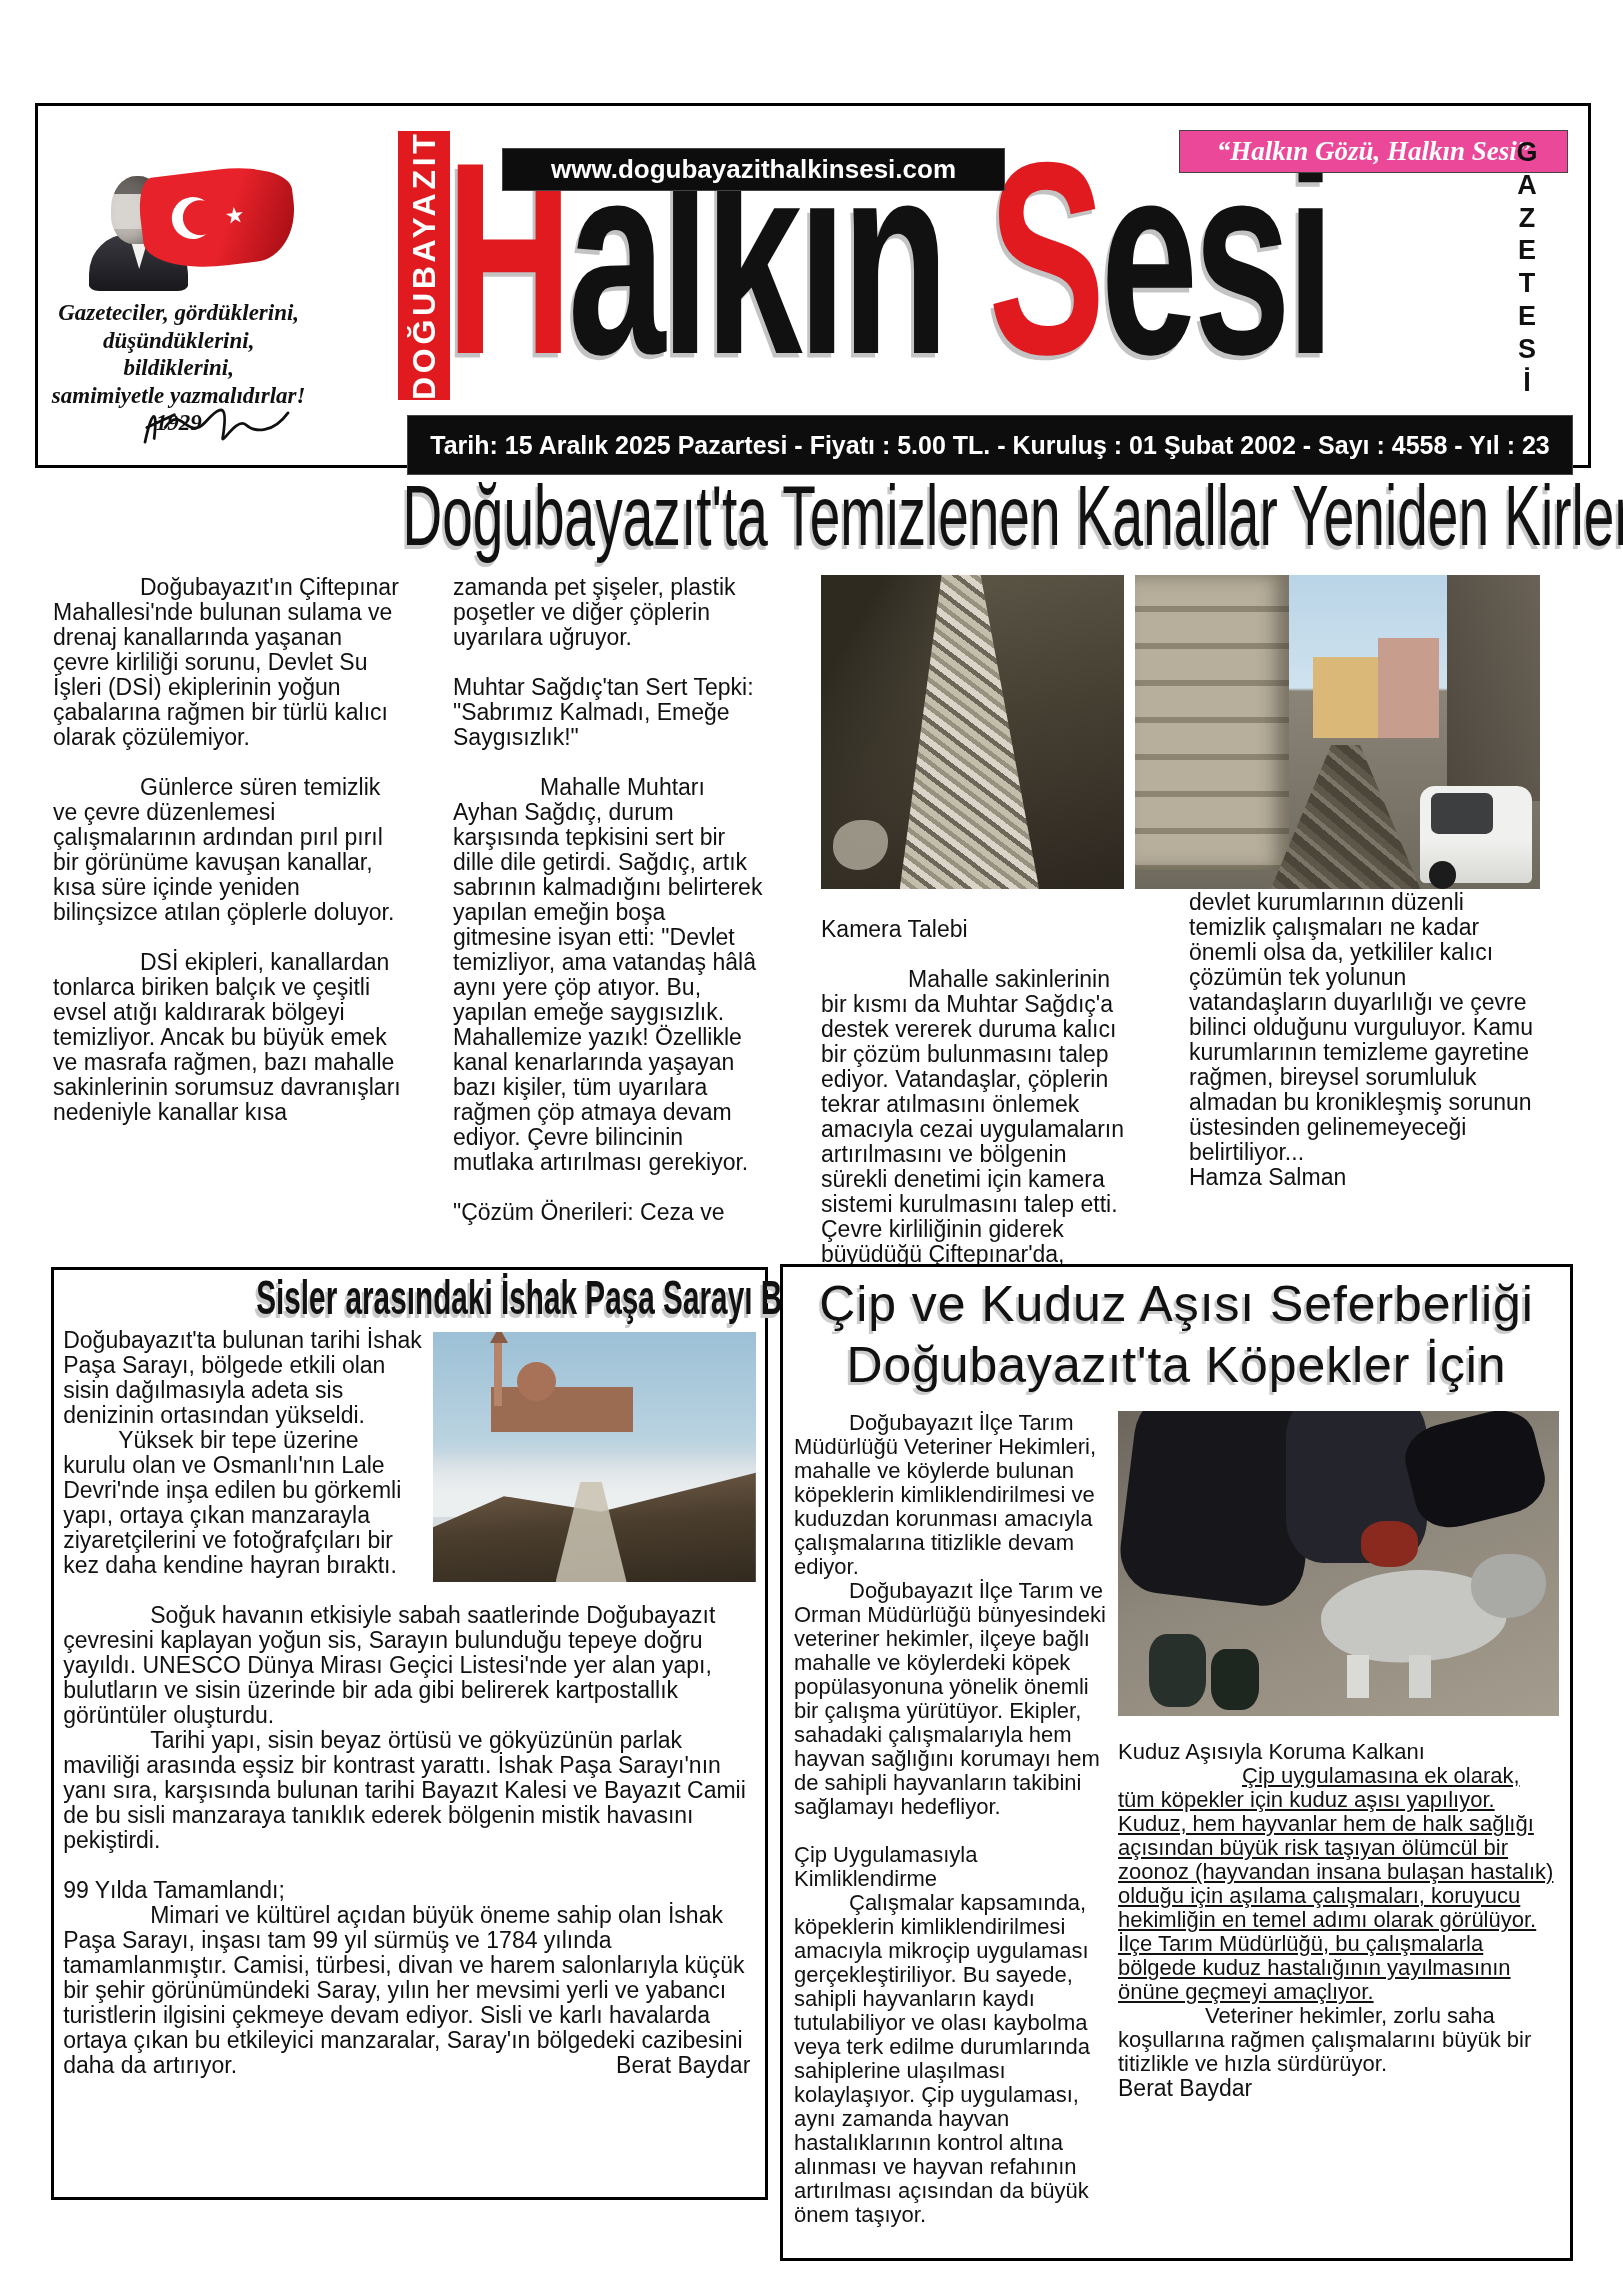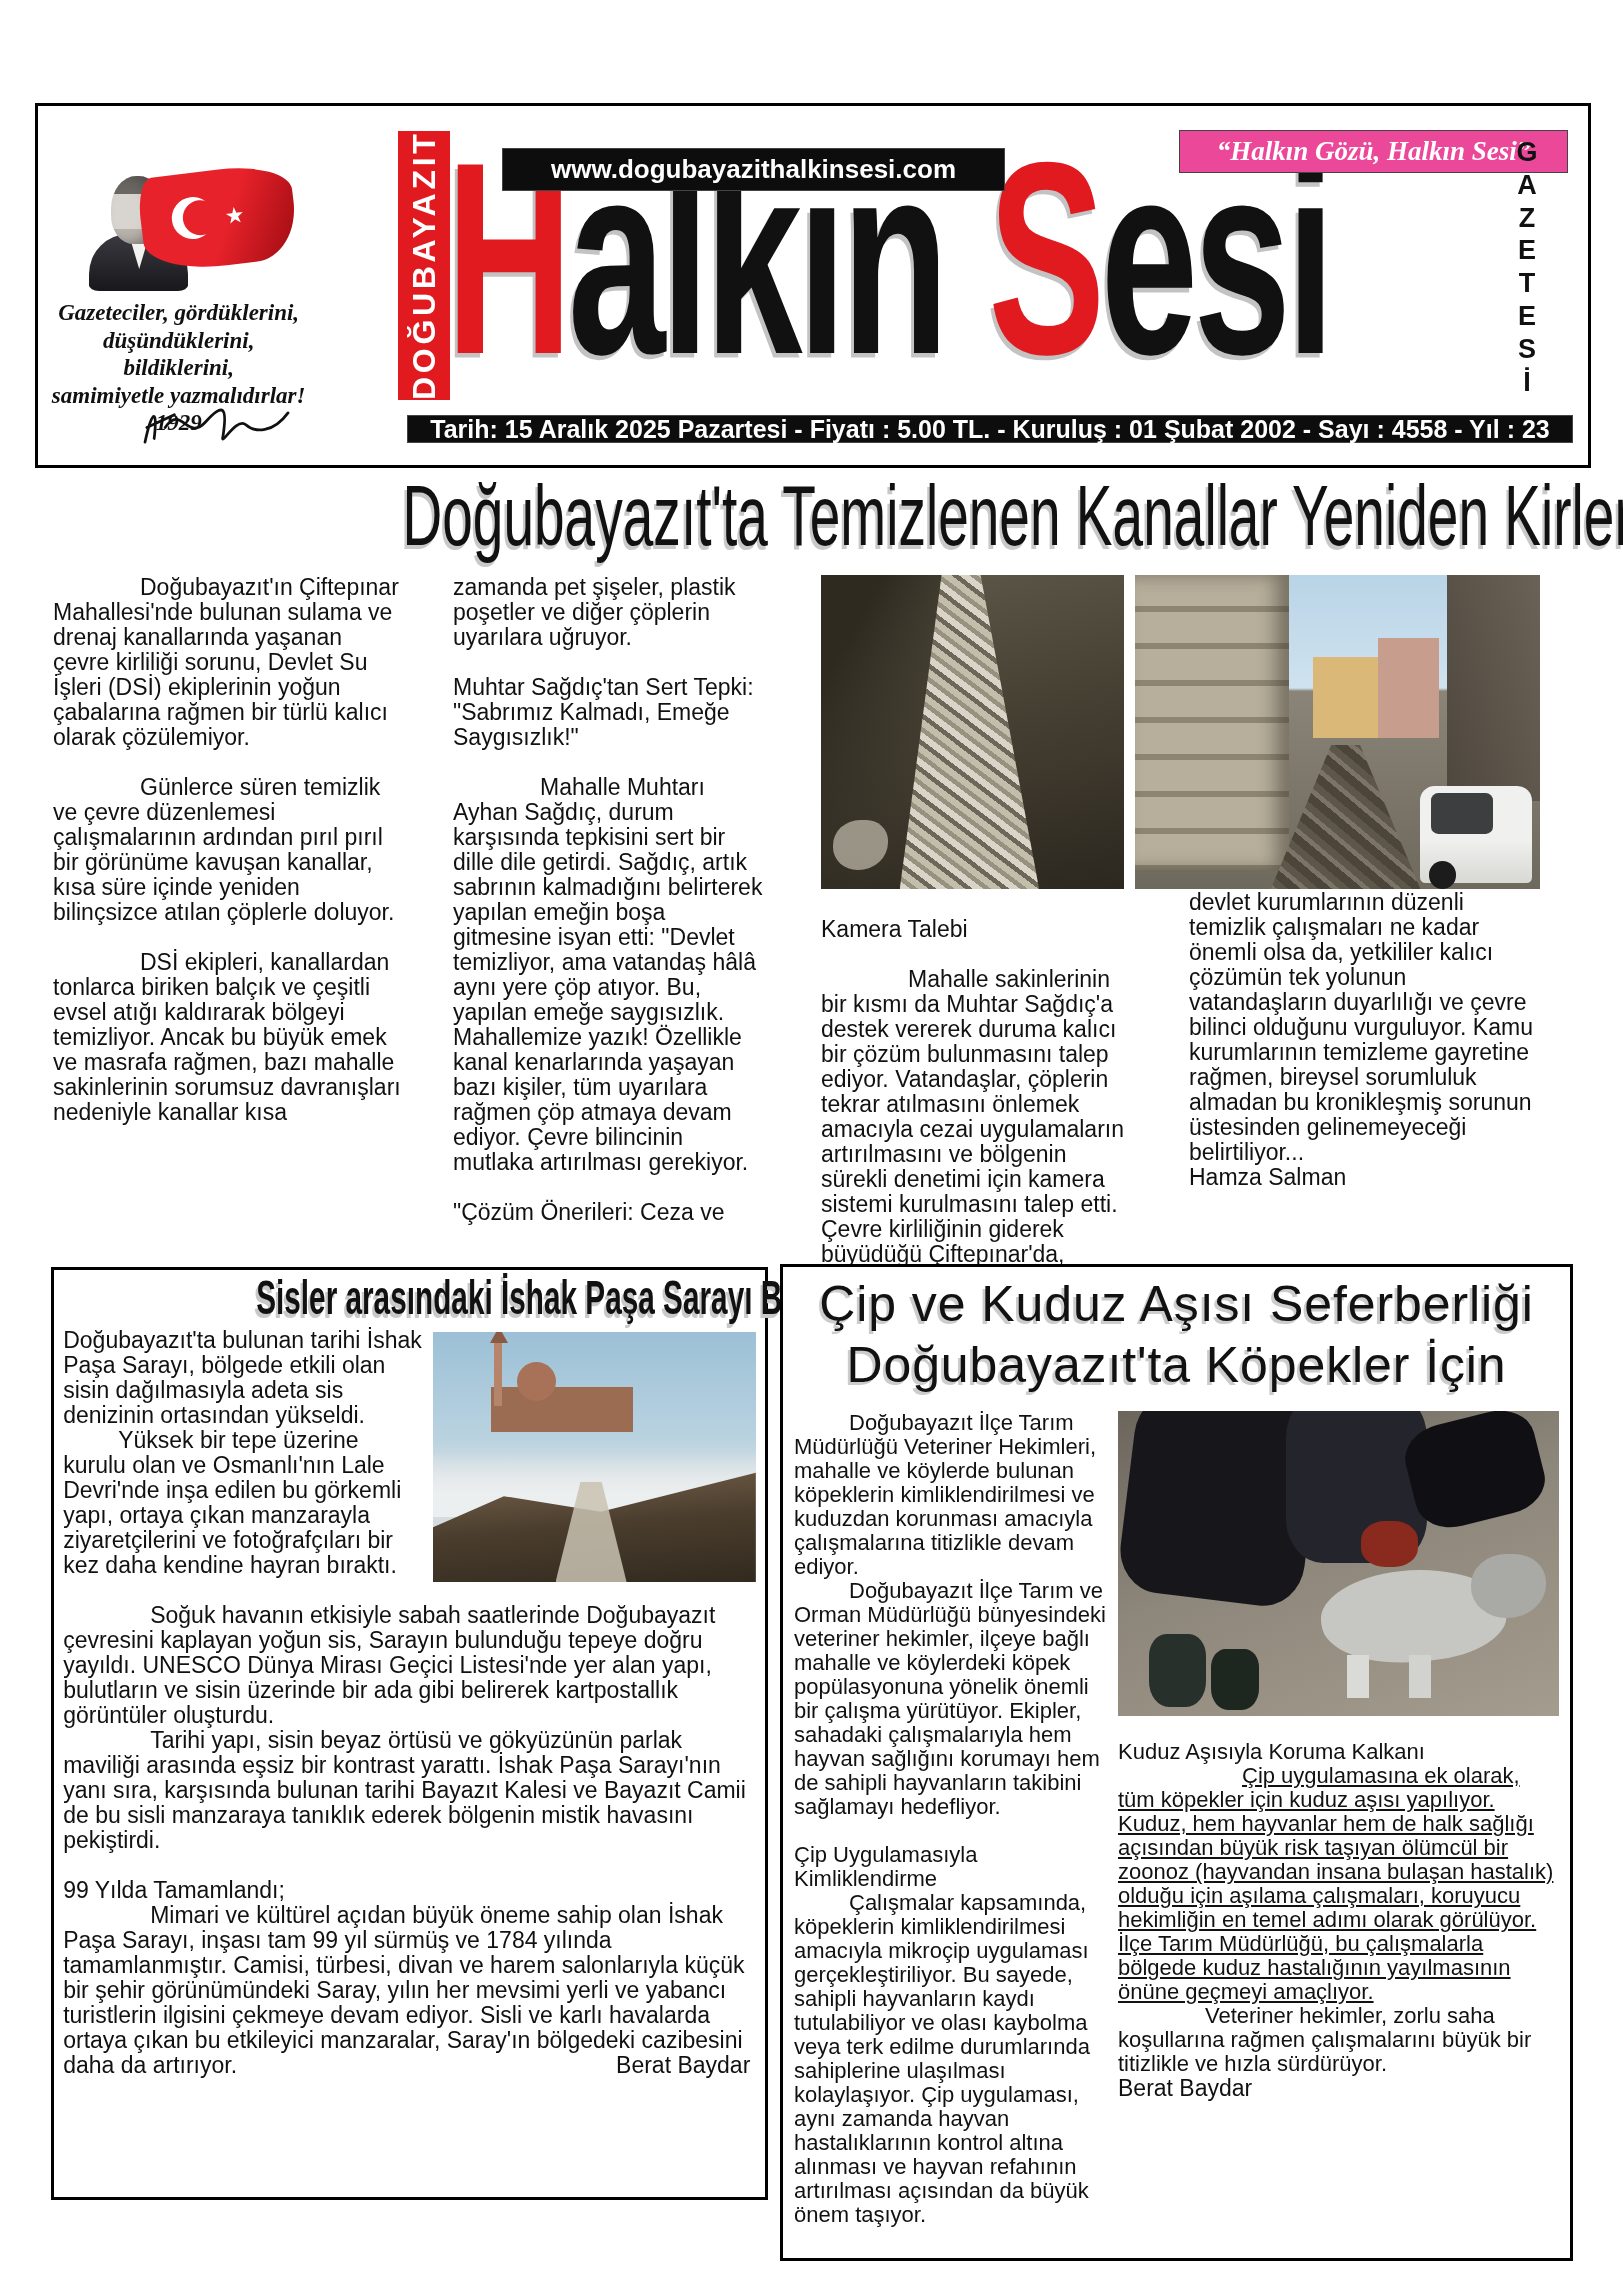--- a/index.html
+++ b/index.html
@@ -43,21 +43,21 @@
   .web-bar { position:absolute; left:464px; top:24px; width:503px; height:43px; background:#0d0d0d;
       color:#fff; display:flex; align-items:center; justify-content:center;
       font-weight:bold; font-size:26px; border:1.8px solid #444;margin-top:18px; }
   .slogan-bar { position:absolute; left:1141px; top:24px; width:389px; height:43px; background:#ec4899;
       color:#fff; display:flex; align-items:center; justify-content:center;
       font-family:"Liberation Serif", serif; font-style:italic; font-weight:bold; font-size:27px;
       border:1.8px solid #444; }
   .side-vertical { position:absolute; left:1473px; top:31px; height:230px;
       writing-mode:vertical-rl; text-orientation:upright;
       font-weight:bold; font-size:27px; letter-spacing:2.8px; }
-  .date-bar { position:absolute; left:369px; top:309px; width:1166px; height:28px; background:#0d0d0d;
+  .date-bar { position:absolute; left:369px; top:309px; width:1166px; height:60px; background:#0d0d0d;
       color:#fff; display:flex; align-items:center; justify-content:center;
       font-weight:bold; font-size:25px; border:1.8px solid #444; }
   
   .headline1 { position:absolute; left:27.5px; top:470px; width:1568px; text-align:center;
       font-size:86px; line-height:1.05; white-space:nowrap; }
   .squeeze { display:inline-block; transform:scaleX(var(--sx,0.68)); transform-origin:center;
       text-shadow:-3.7px 3.7px 0 #c9c9c9; }
   
   .article1 { position:absolute; left:53px; top:575px; width:1521px;
       display:grid; grid-template-columns:349px 317px 317px 351px; column-gap:51px;

